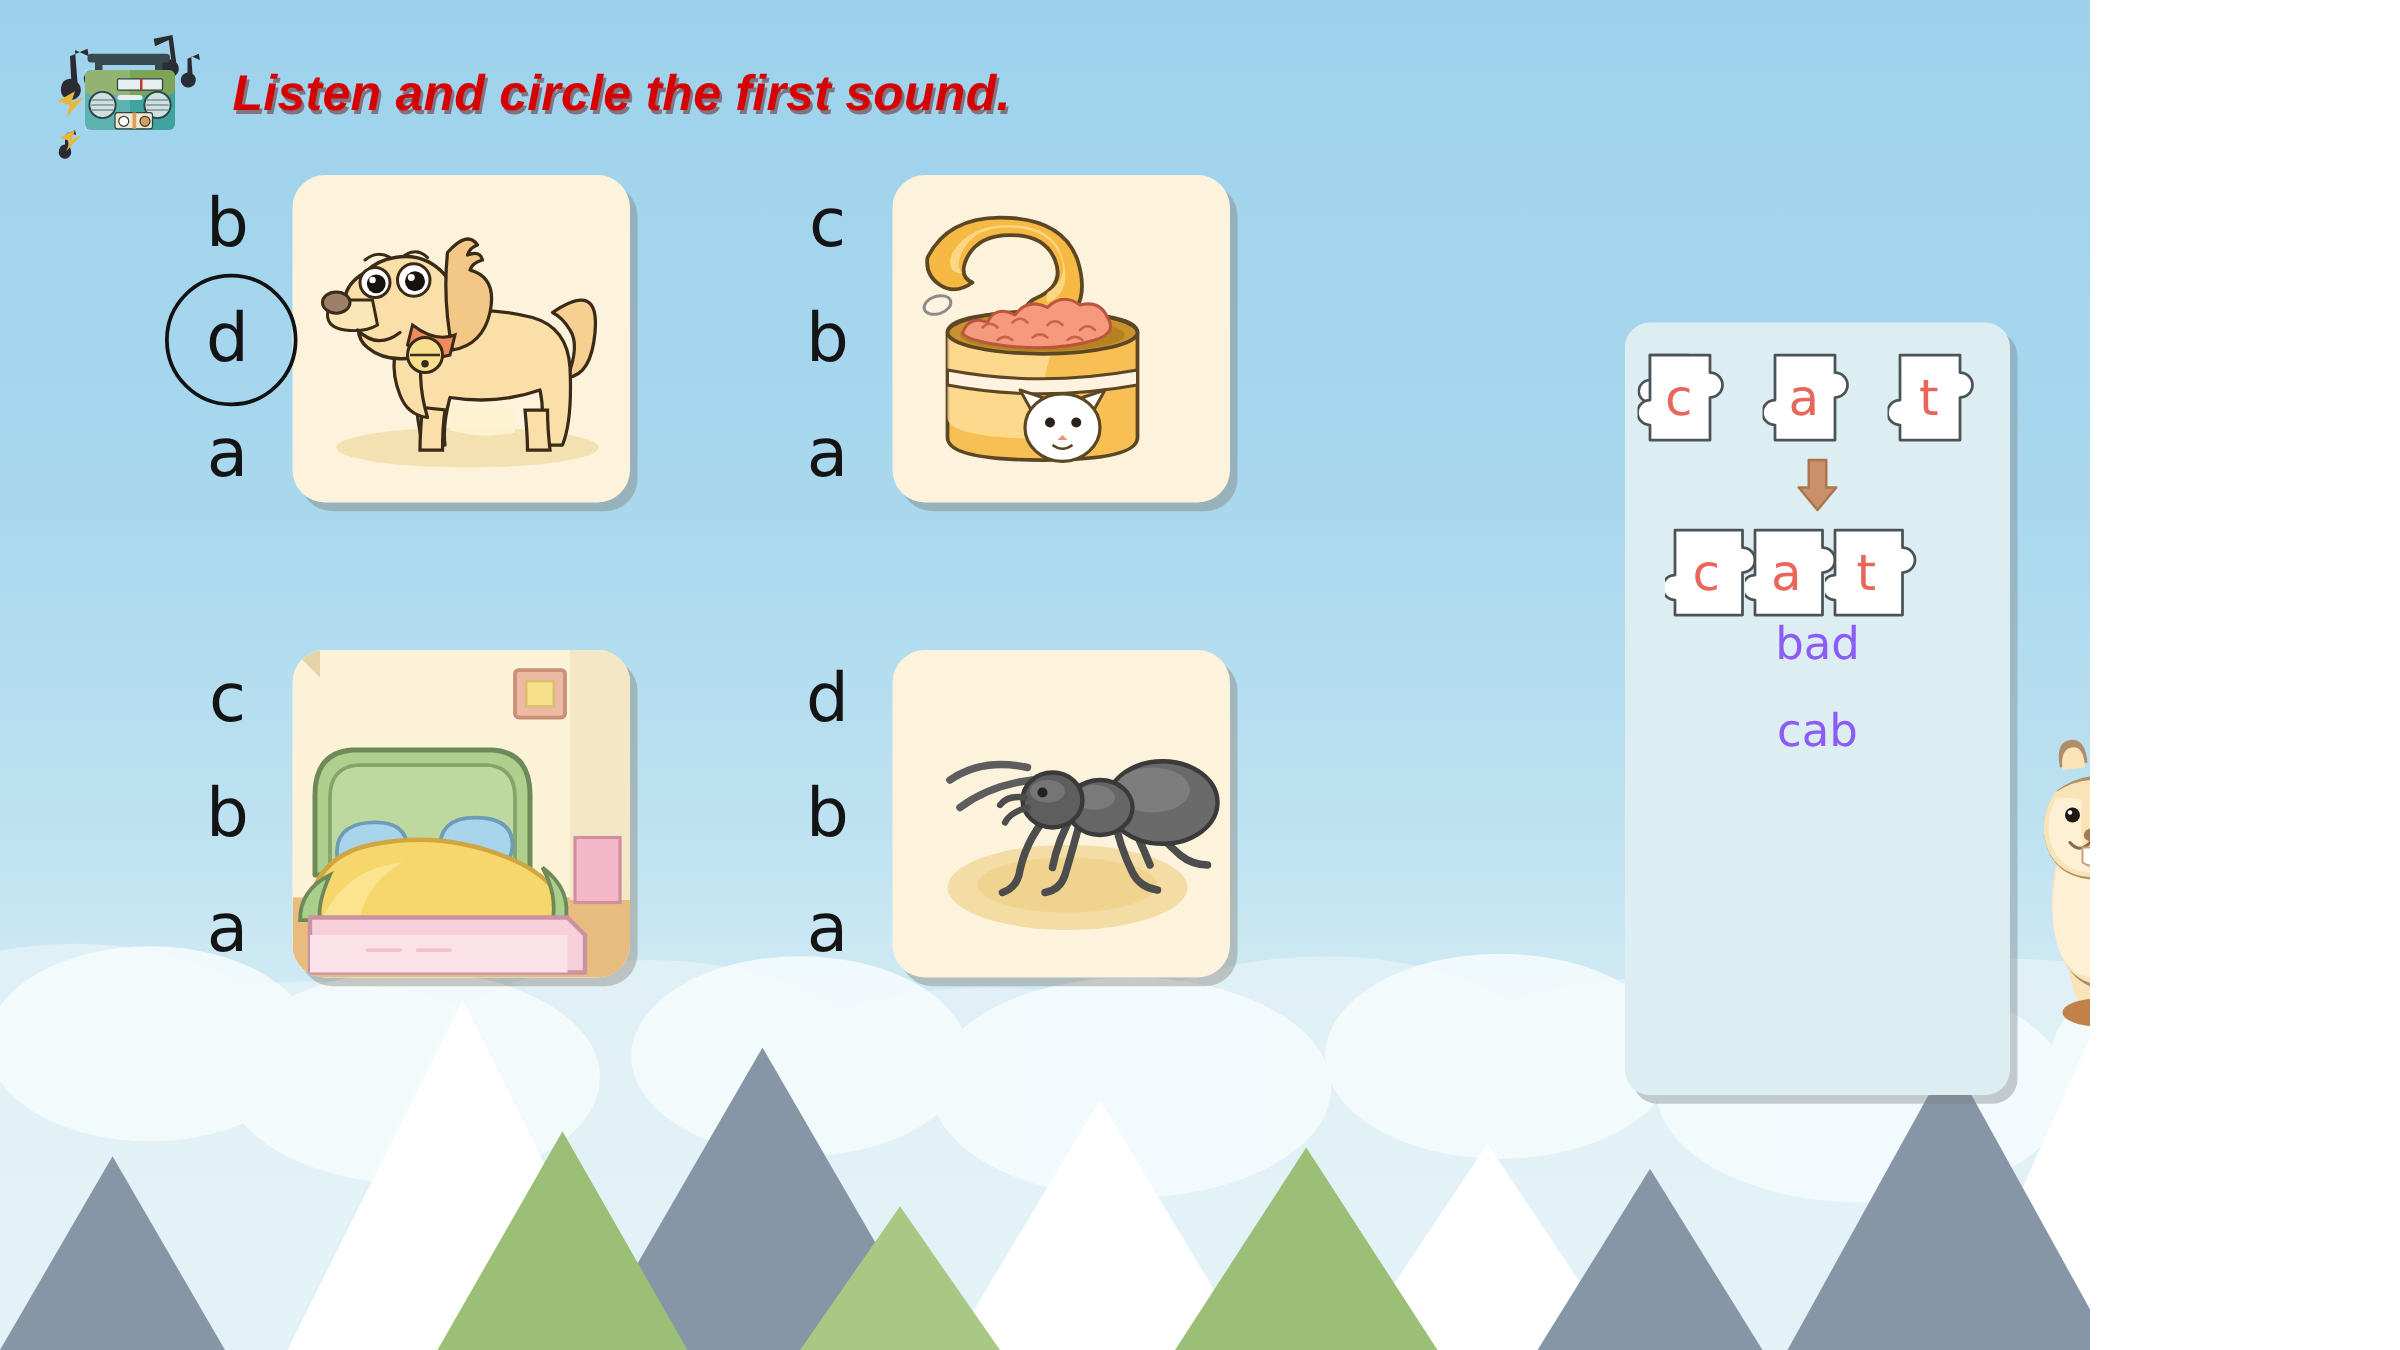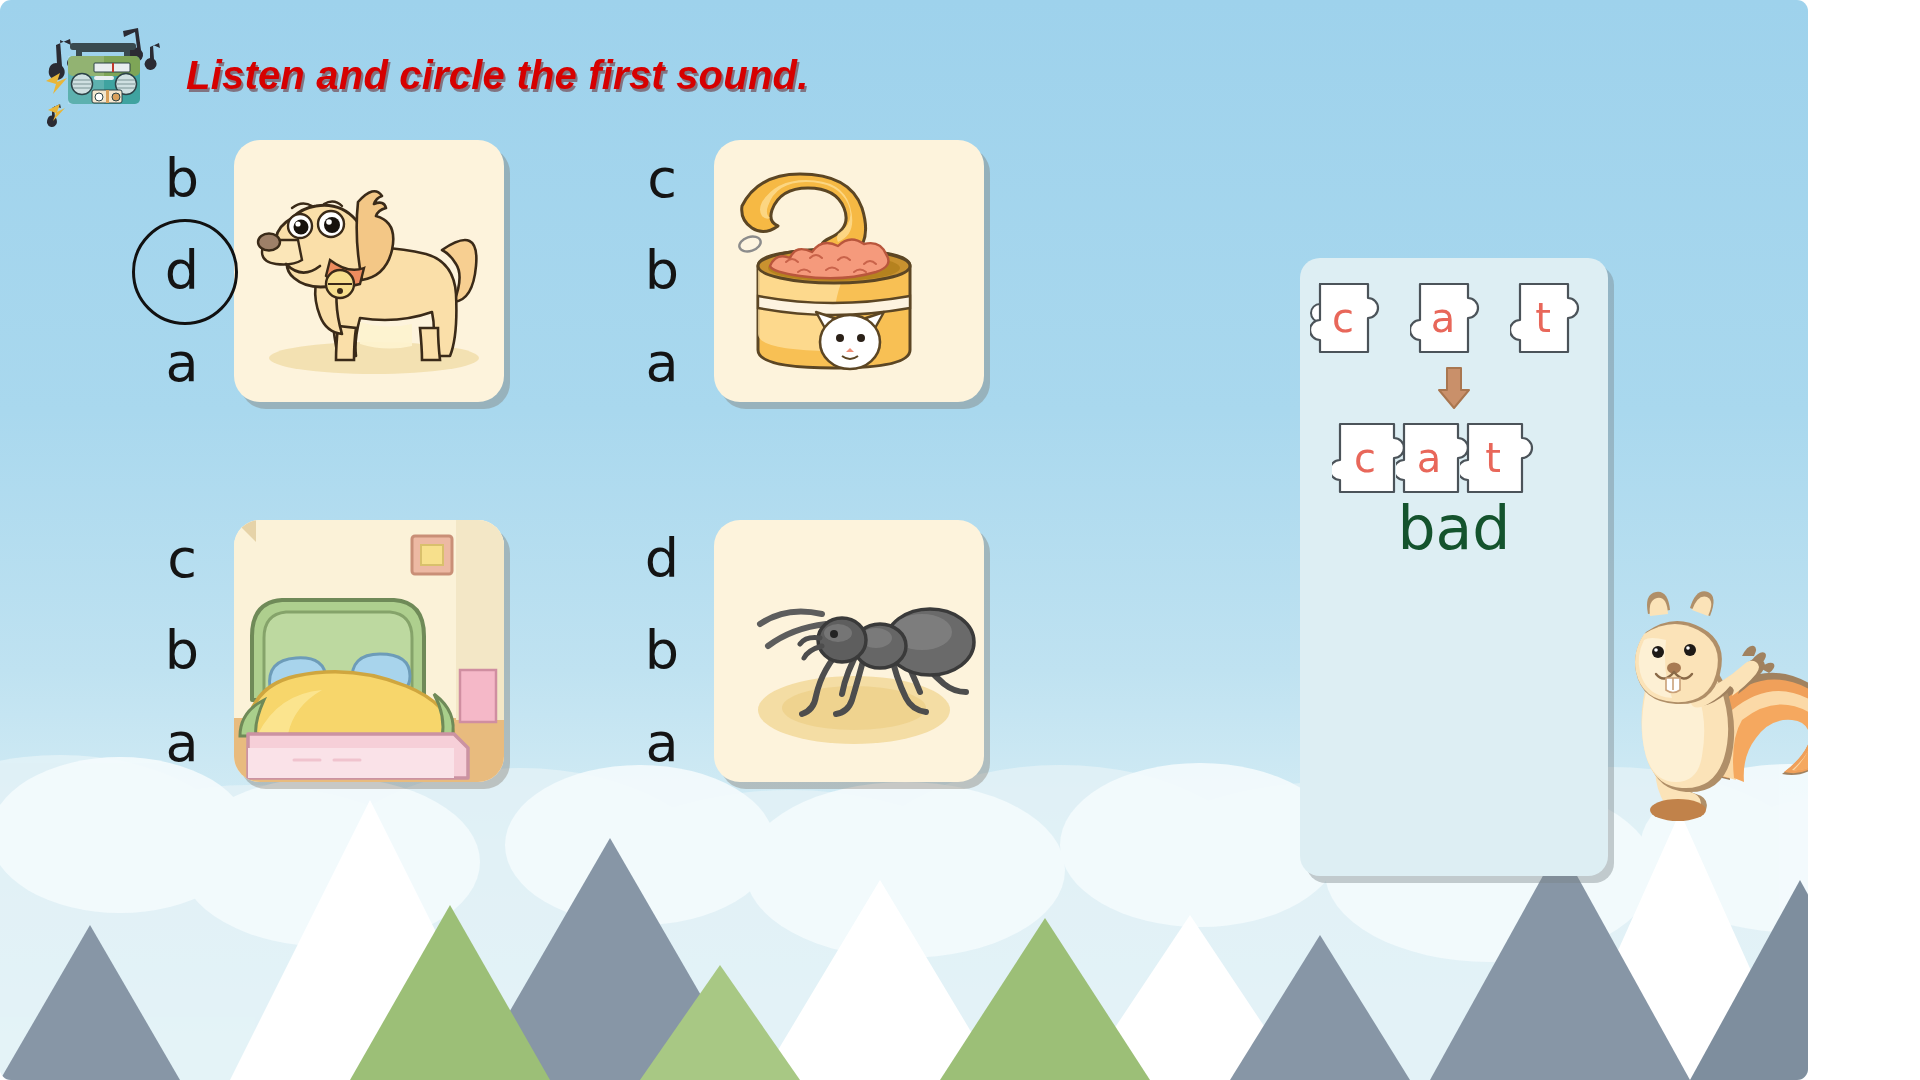--- a/index.html
+++ b/index.html
@@ -6,24 +6,23 @@
   * { box-sizing: border-box; margin: 0; padding: 0; }
 
   html, body {
     width: 1920px; height: 1080px;
     overflow: hidden;
     font-family: "Liberation Sans", sans-serif;
   }
 
   #stage {
     position: relative;
-    width: 1808px; height: 1080px;
+    width: 1672px; height: 1080px;
     background: linear-gradient(180deg, #9ed2ec 0%, #a9d8ee 38%, #bfe2f1 62%, #dcf0f6 82%, #e9f5f8 100%);
     overflow: hidden;
-    border-radius: 11px;
   }
 
   
   .scenery { position: absolute; inset: 0; pointer-events: none; }
 
   
   .header {
     position: absolute;
     left: 26px; top: 18px;
     display: flex; align-items: center; gap: 10px;
@@ -120,22 +119,22 @@
     transform: translateX(-50%);
     width: 34px; height: 44px;
   }
 
   .wordlist {
     position: absolute;
     left: 0; right: 0;
     top: 240px;
     text-align: center;
     font-family: "DejaVu Sans", sans-serif;
-    font-size: 60px;
-    color: #14532d;
+    font-size: 36px;
+    color: #8b5cf6;
     line-height: 1;
   }
   .wordlist .w { margin-bottom: 34px; }
 
   
   .mascot {
     position: absolute;
     left: 1630px; top: 570px;
     width: 250px; height: 260px;
     z-index: 36;
@@ -460,20 +459,21 @@
         <text x="33" y="56" font-family="DejaVu Sans, sans-serif" font-size="40" fill="#e8675a" text-anchor="middle">a</text>
       </svg>
       <svg width="74" height="84" viewBox="0 0 74 84" style="margin-left:-10px">
         <path d="M8 8 h54 v14 a10 10 0 0 1 0 20 v34 h-54 v-12 a10 10 0 0 1 0 -20 z" fill="#ffffff" stroke="#4b5359" stroke-width="2.2" stroke-linejoin="round"></path>
         <text x="33" y="56" font-family="DejaVu Sans, sans-serif" font-size="40" fill="#e8675a" text-anchor="middle">t</text>
       </svg>
     </div>
 
     <div class="wordlist">
       <div class="w">bad</div>
+      <div class="w">cab</div>
     </div>
   </div>
 
   <div class="mascot">
     <svg viewBox="0 0 250 260" width="250" height="260">
 
       <path d="M86 128 q50 -46 104 -8 q36 26 10 62 q-20 28 -48 22 q26 -18 30 -42 q4 -24 -16 -30 q-26 -8 -48 16 q-22 24 -18 62 l-24 -6 q-8 -50 10 -76z" fill="#a1825f"></path>
       <path d="M92 132 q48 -42 98 -6 q32 24 8 56 q-18 26 -44 20 q24 -18 28 -40 q4 -24 -18 -30 q-28 -8 -50 18 q-20 24 -16 58 l-18 -4 q-6 -48 12 -72z" fill="#f0a05a"></path>
       <path d="M102 140 q44 -36 88 -4 q26 20 6 46 q-14 20 -34 18 q20 -18 22 -36 q2 -22 -20 -26 q-26 -4 -44 20 q-18 22 -14 52 l-14 -4 q-6 -44 10 -66z" fill="#fbd9a7"></path>
       <path d="M112 150 q38 -30 76 -2 q20 16 4 38 q-12 16 -28 14 q16 -16 16 -30 q0 -18 -18 -20 q-22 -2 -36 18 q-14 18 -12 44 l-10 -4 q-4 -38 8 -58z" fill="#f5a85f"></path>

